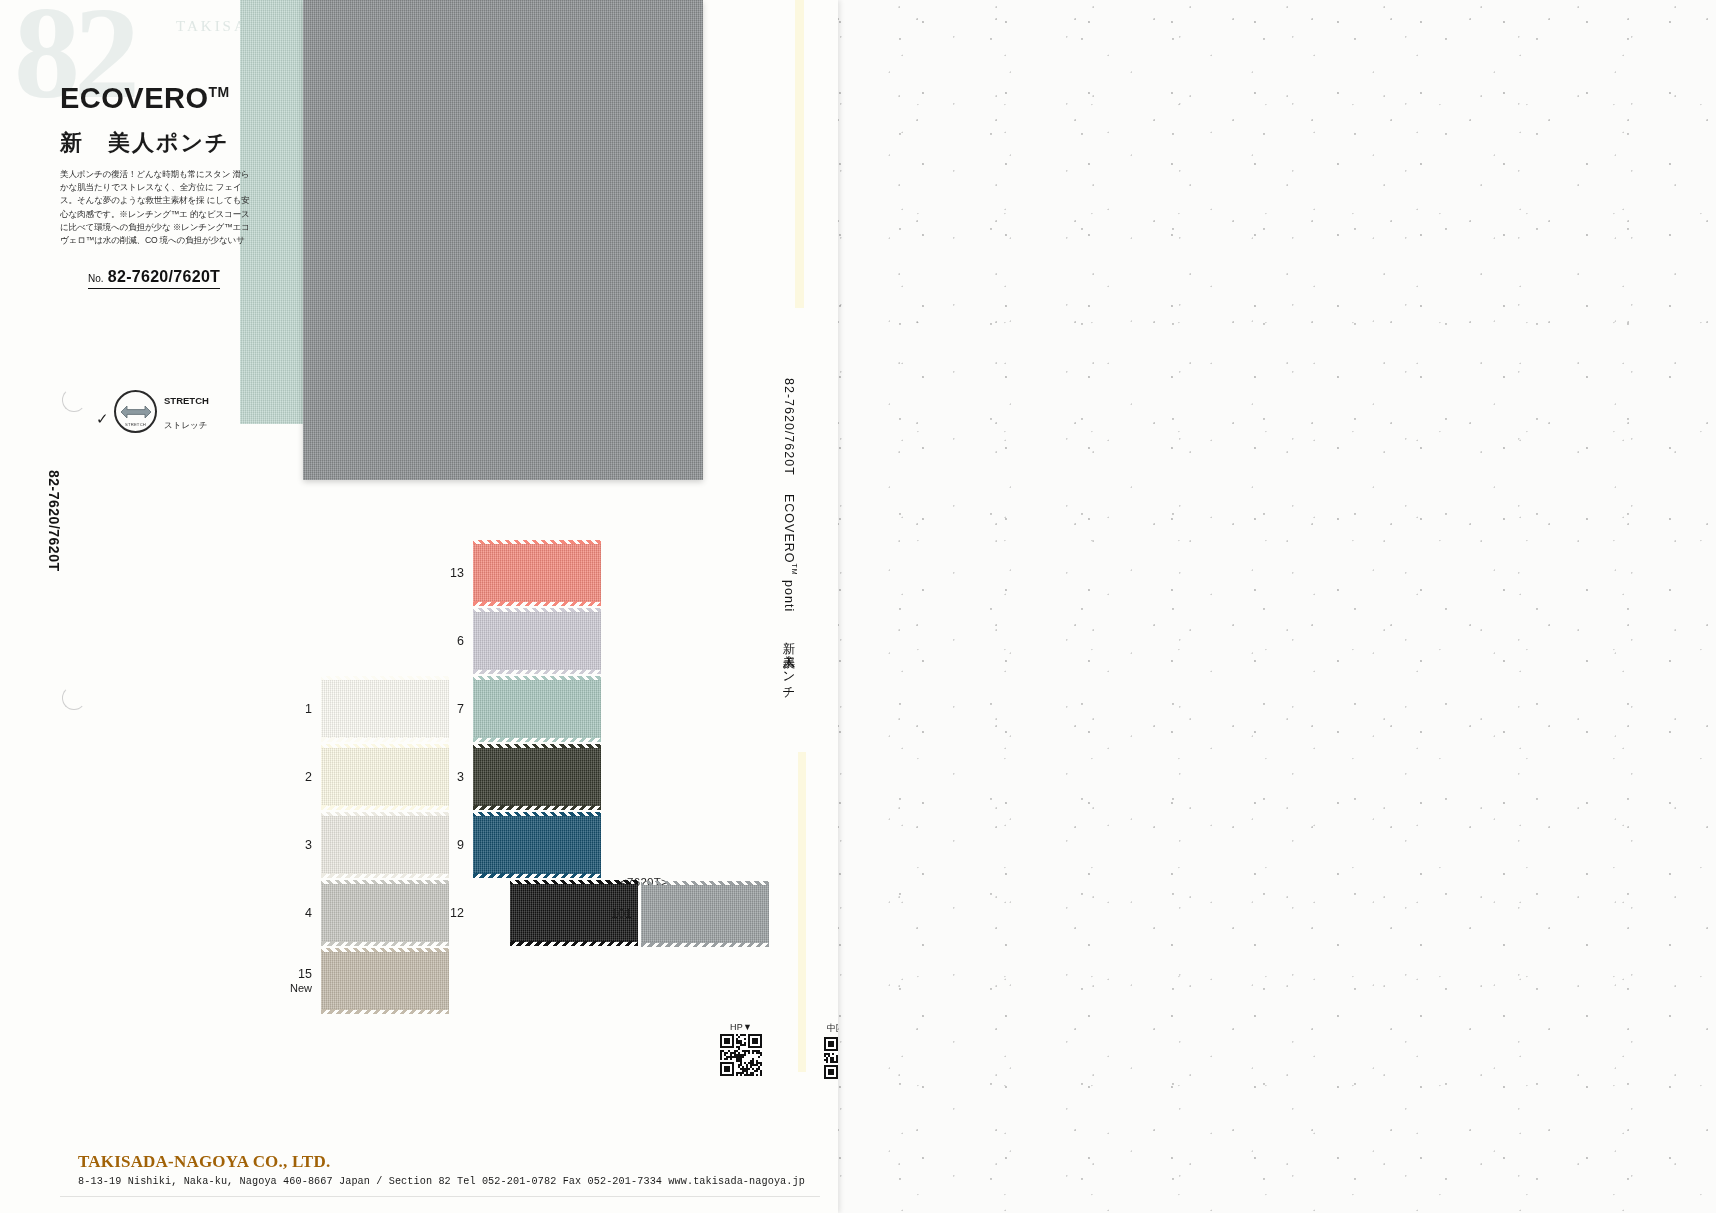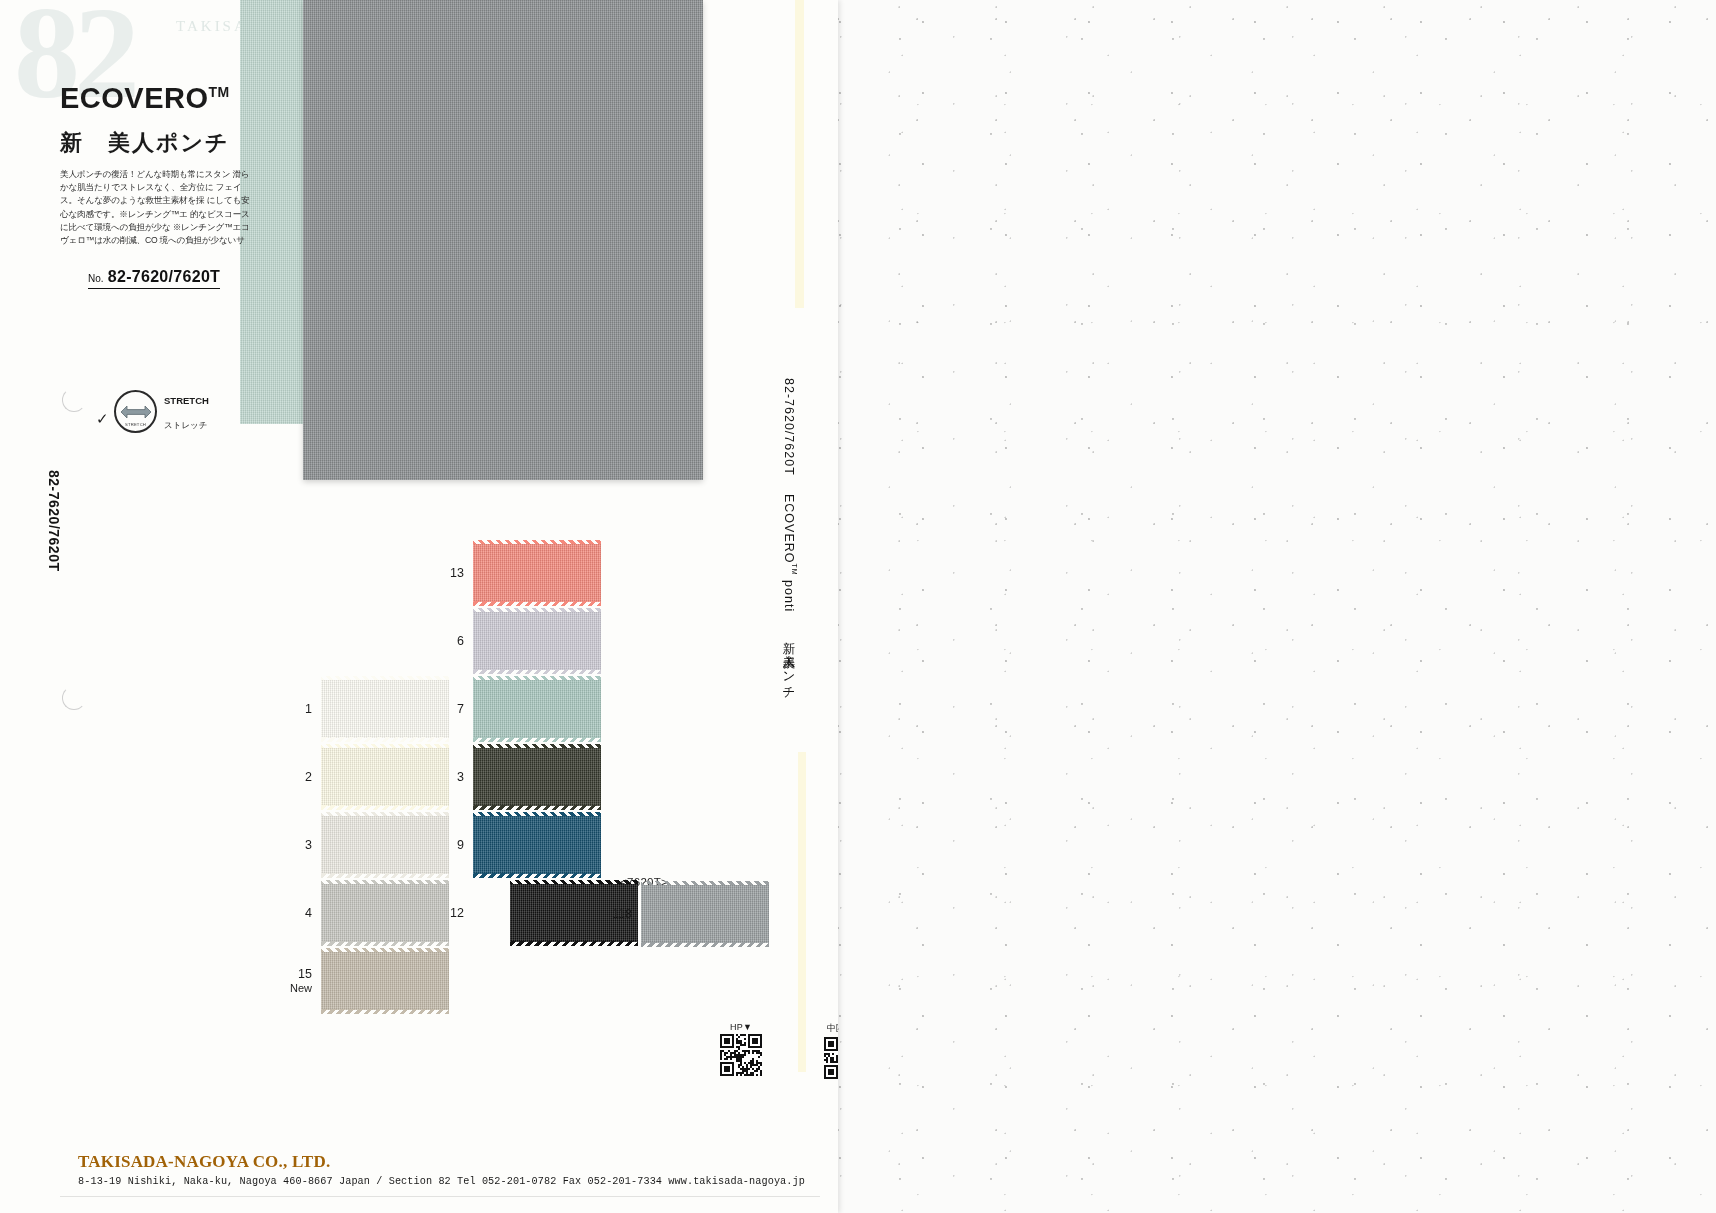--- a/index.html
+++ b/index.html
@@ -342,21 +342,21 @@
         <div class="swatch-label">12</div>
         <div class="chip-wrap">
           <div style="position: absolute; left: 0px; width: 128px; height: 5px; top: -4px; background: repeating-linear-gradient(45deg, rgb(19, 19, 19) 0px, rgb(19, 19, 19) 3.2px, transparent 3.2px, transparent 6.4px);"></div>
           <div class="swatch-chip" style="background: rgb(19, 19, 19);">
             <div class="weave"></div>
           </div>
           <div style="position: absolute; left: 0px; width: 128px; height: 5px; bottom: -4px; background: repeating-linear-gradient(-45deg, rgb(19, 19, 19) 0px, rgb(19, 19, 19) 3.2px, transparent 3.2px, transparent 6.4px);"></div>
         </div>
       </div>
       <div class="swatch-cell" style="left: 588px; top: 885px;">
-        <div class="swatch-label">118</div>
+        <div class="swatch-label">101</div>
         <div class="chip-wrap">
           <div style="position: absolute; left: 0px; width: 128px; height: 5px; top: -4px; background: repeating-linear-gradient(45deg, rgb(154, 159, 161) 0px, rgb(154, 159, 161) 3.2px, transparent 3.2px, transparent 6.4px);"></div>
           <div class="swatch-chip" style="background: rgb(154, 159, 161);">
             <div class="weave"></div>
           </div>
           <div style="position: absolute; left: 0px; width: 128px; height: 5px; bottom: -4px; background: repeating-linear-gradient(-45deg, rgb(154, 159, 161) 0px, rgb(154, 159, 161) 3.2px, transparent 3.2px, transparent 6.4px);"></div>
         </div>
       </div>
     </div>
 

